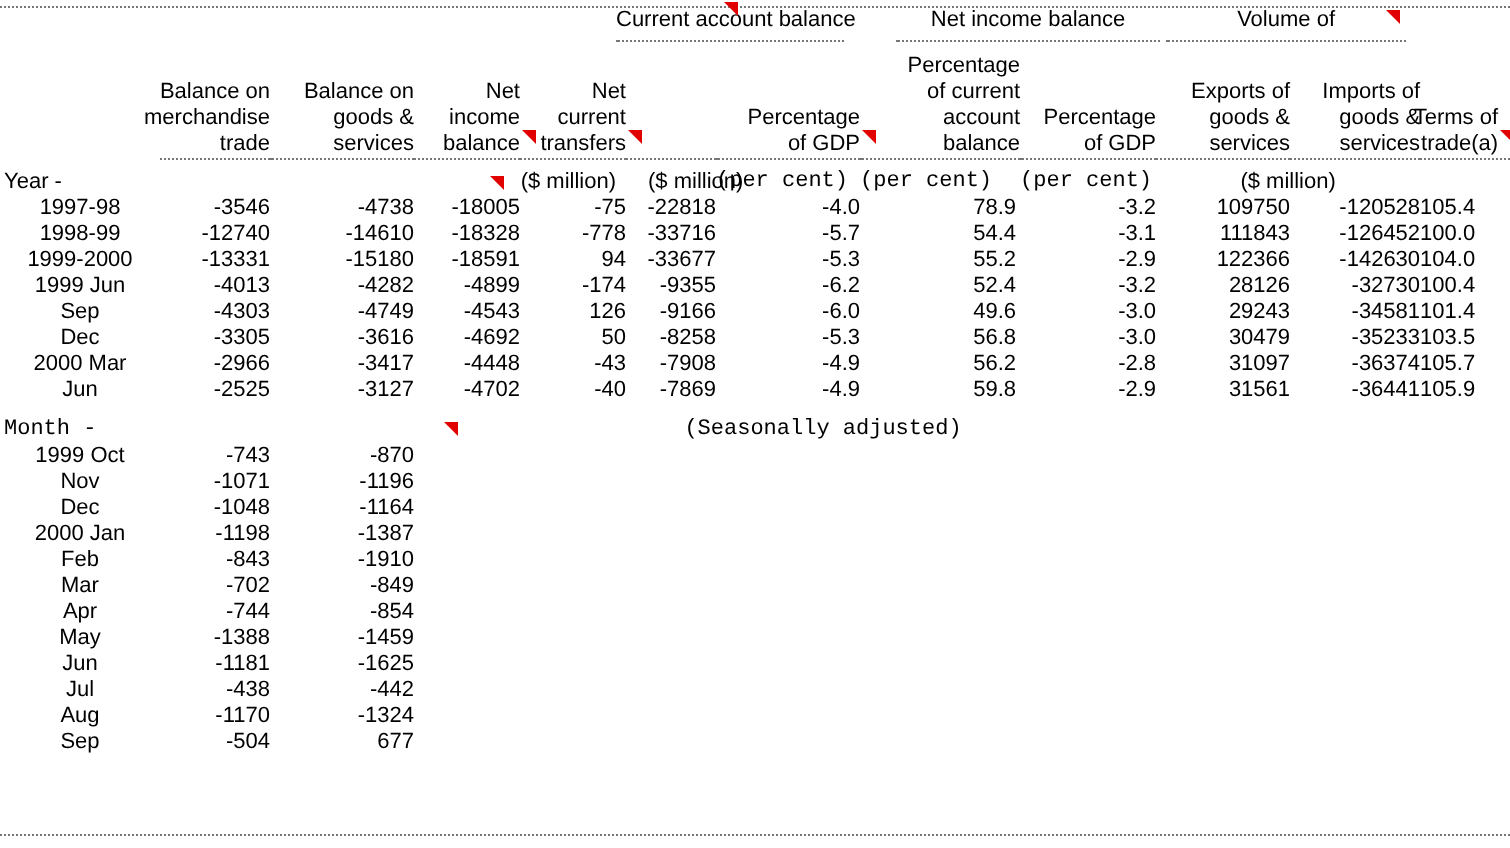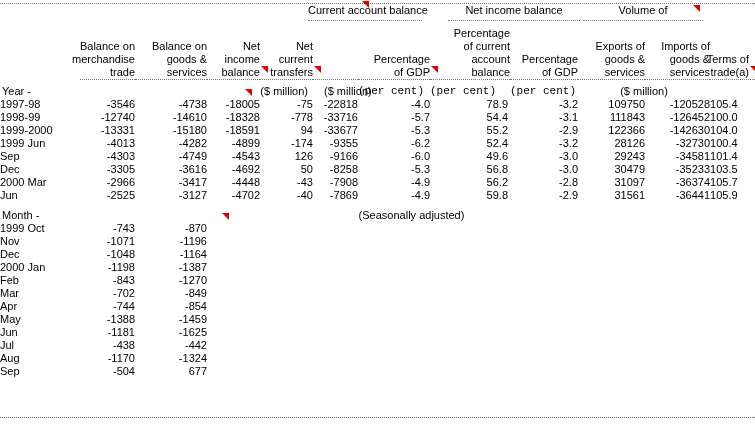--- a/index.html
+++ b/index.html
@@ -7,21 +7,21 @@
   .sheet{position:relative;width:755px;height:424px;background:#fff;overflow:hidden;}
   .topline{margin-top:3px;border-top:1px dotted #777;height:0;}
   .botline{position:absolute;top:417px;left:0;width:755px;border-top:1px dotted #777;height:0;}
   table{border-collapse:collapse;table-layout:fixed;width:755px;}
   td{padding:0;white-space:nowrap;vertical-align:bottom;font-size:11px;line-height:13px;overflow:visible;}
   tr.r-group{height:17px;}
   tr.r-ch{height:58px;}
   tr.r-units{height:19px;}
   tr.r-data{height:13px;}
   tr.r-sec-q{height:26px;}
-  tr.r-sec-m{height:20px;}
+  tr.r-sec-m{height:20px;font-family:Liberation Mono, monospace;}
   
   td.group{position:relative;}
   .gu{border-bottom:1px dotted #777;text-align:center;line-height:13px;padding-bottom:3px;}
   .g-0 .gu{margin:0 8px 0 -5px;}
   .g-1 .gu{margin-left:18px;margin-right:-2px;}
   .g-2 .gu{margin:0 7px 0 5px;}
   
   .mk{display:inline-block;width:0;height:0;border-top:7px solid var(--mk,#e00000);border-left:7px solid transparent;}
   .gmk{position:absolute;}
   .g-0 .gmk{left:49px;top:-3px;}
@@ -38,21 +38,21 @@
   .u25 .mk{margin-right:8px;position:relative;top:1px;}
   .uc{text-align:left;padding-left:11px;}
   .ur{text-align:left;font-family:Liberation Mono, monospace;}
   .ucc{text-align:center;}
   
   .sec{text-align:left;padding-left:2px;}
   .smk{text-align:right;}
   .smk .mk{margin-right:84px;position:relative;top:1px;}
   .note{text-align:center;}
   
-  .p{text-align:left;margin-left:20px;}
+  .p{text-align:center;margin-left:20px;}
   .v{text-align:right;}
   tr.r-data td:nth-child(8){padding-right:2px;}
   tr.r-data td:nth-child(12){padding-right:24px;}
 </style>
 </head>
 <body>
 
 <div class="sheet">
   <div class="topline"></div>
   <table>
@@ -320,21 +320,21 @@
           <td class="v"><span></span></td>
           <td class="v"><span></span></td>
           <td class="v"><span></span></td>
           <td class="v"><span></span></td>
           <td class="v"><span></span></td>
           <td class="v"><span></span></td>
         </tr>
         <tr class="r-data">
           <td class="p"><span>Feb</span></td>
           <td class="v"><span>-843</span></td>
-          <td class="v"><span>-1270</span></td>
+          <td class="v"><span>-1910</span></td>
           <td class="v"><span></span></td>
           <td class="v"><span></span></td>
           <td class="v"><span></span></td>
           <td class="v"><span></span></td>
           <td class="v"><span></span></td>
           <td class="v"><span></span></td>
           <td class="v"><span></span></td>
           <td class="v"><span></span></td>
           <td class="v"><span></span></td>
         </tr>

